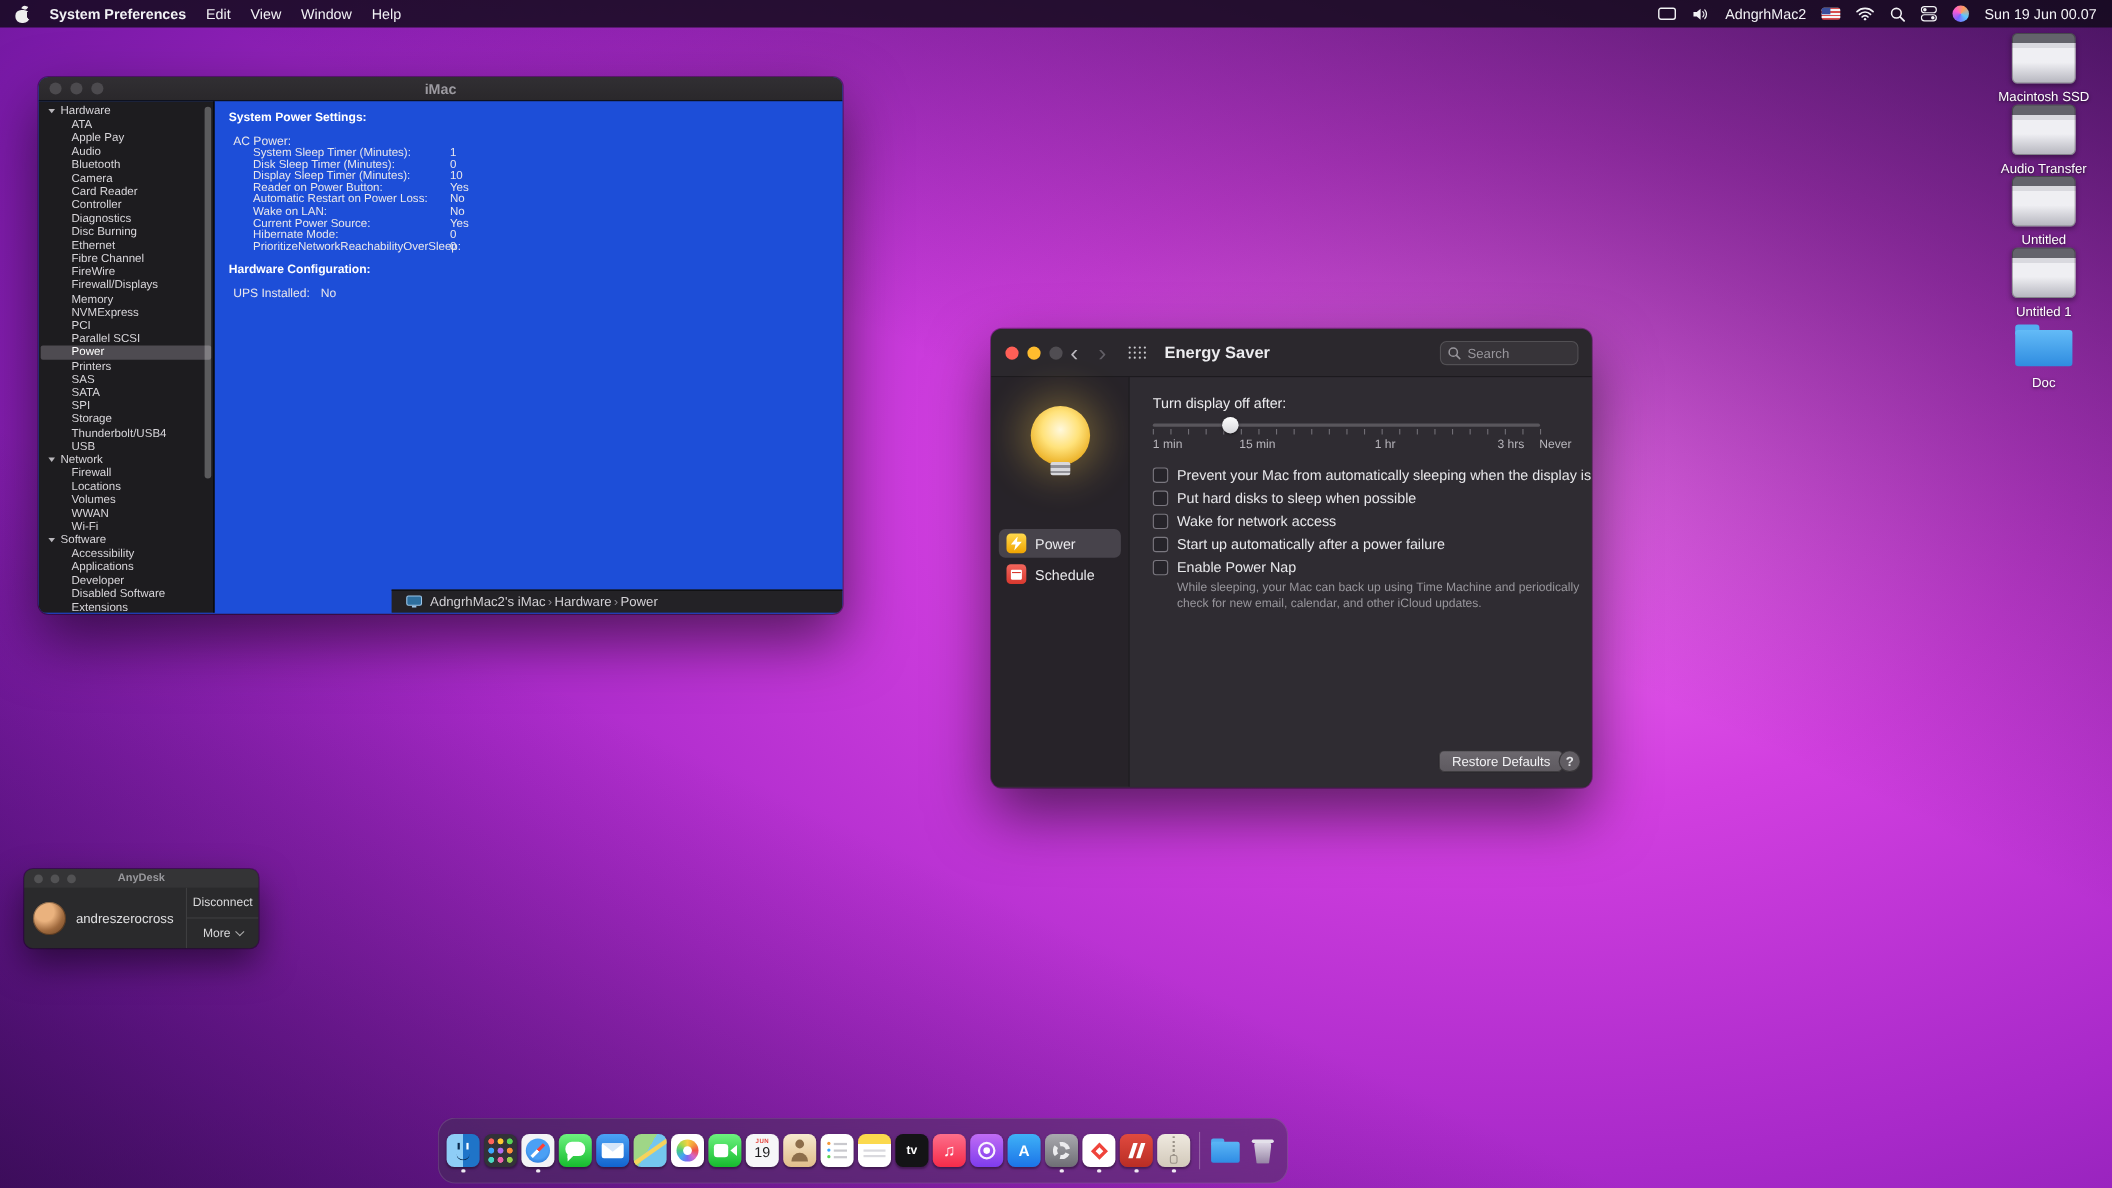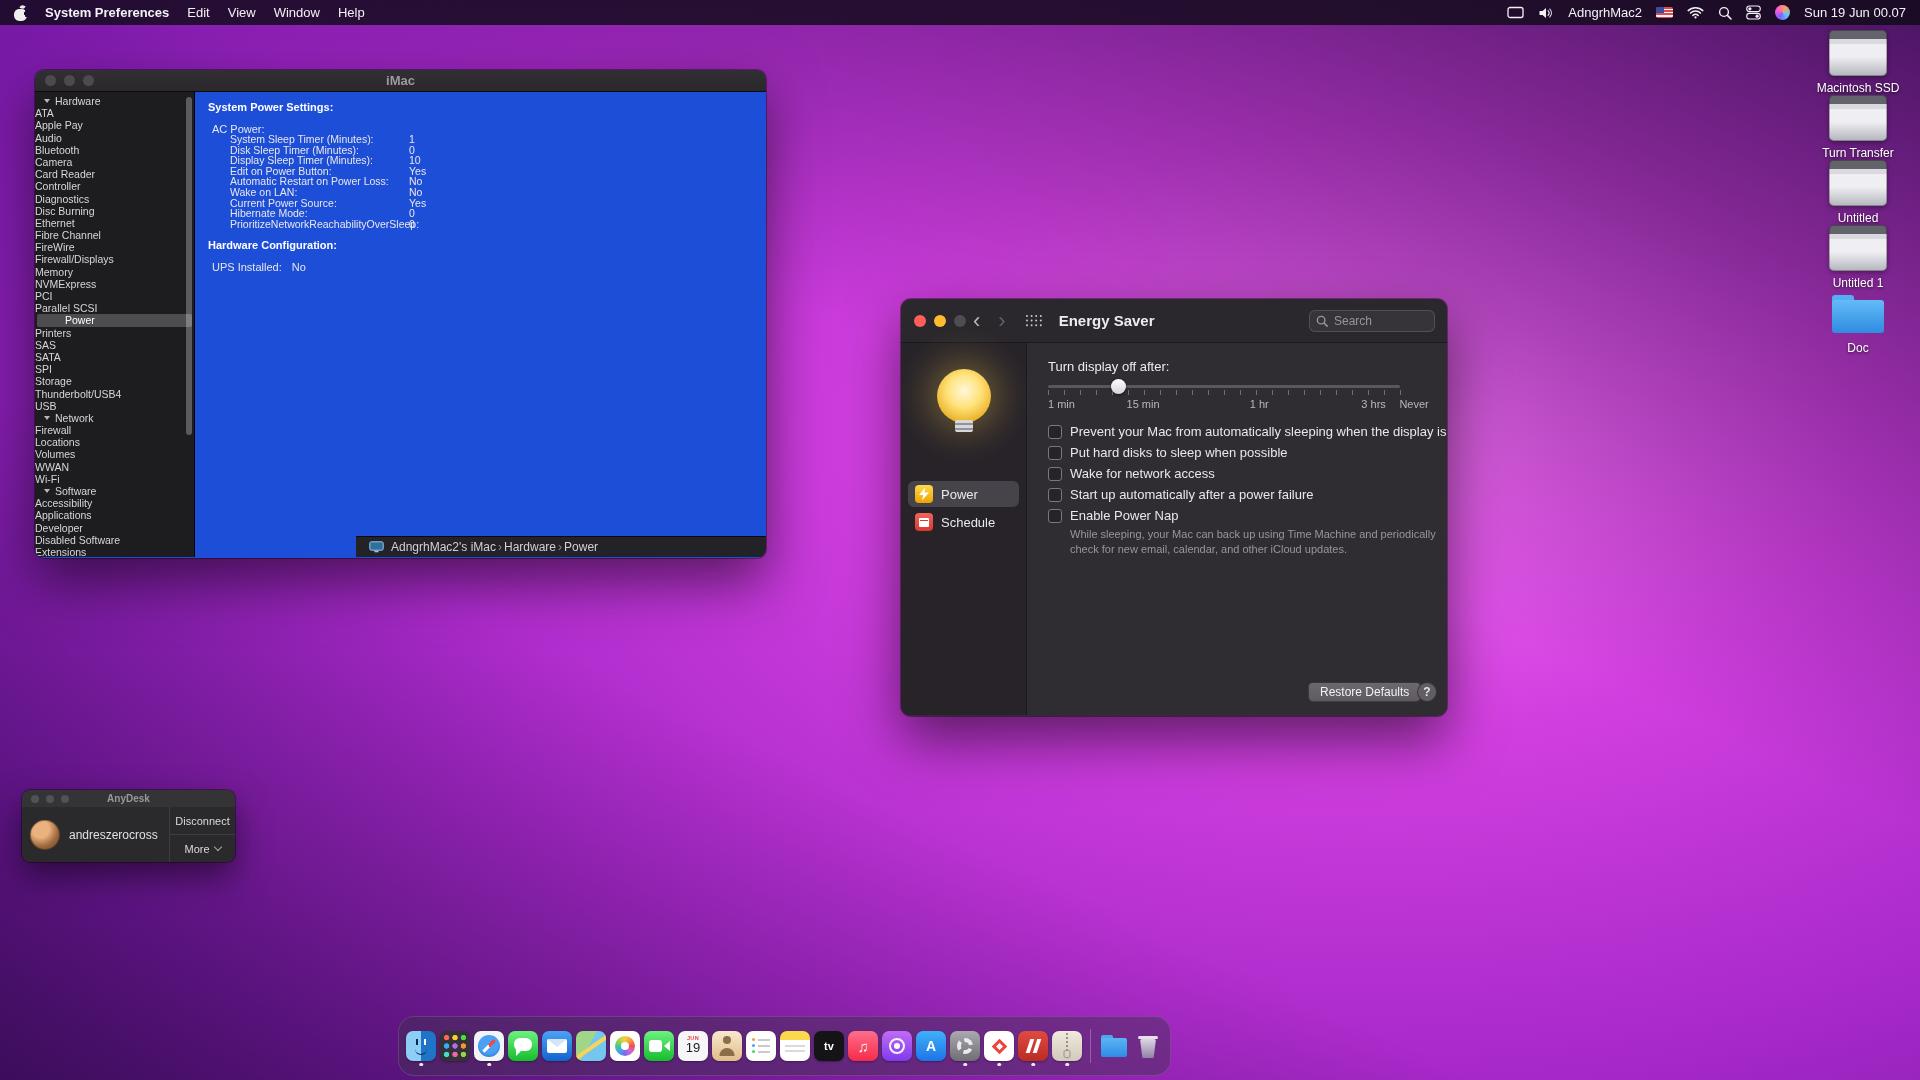--- a/index.html
+++ b/index.html
@@ -61,21 +61,21 @@
   .sys-titlebar .traffic { position:absolute; left:10px; display:flex; gap:8px; }
   .sys-titlebar .tl { width:11px; height:11px; background:#4c4a4e; }
   .sys-title { font-size:13px; font-weight:700; color:#9c9aa0; }
   .sys-body { display:flex; height:465px; }
   .sys-sidebar { width:160px; border-right:1px solid #000; position:relative; padding-top:3px;
     overflow:hidden; background:#1d1c1f; }
   .tree-section { display:flex; align-items:center; gap:5px; height:12.2px; padding-left:9px;
     font-size:10.5px; color:#d8d6da; white-space:nowrap; }
   .disclosure { width:0; height:0; border-left:3.5px solid transparent; border-right:3.5px solid transparent;
     border-top:4.5px solid #b9b7bc; display:inline-block; }
-  .tree-item { height:12.2px; line-height:12.2px; font-size:10.5px;
+  .tree-item { height:12.2px; line-height:12.2px; padding-left:30px; font-size:10.5px;
     color:#d8d6da; white-space:nowrap; }
   .tree-item.selected { background:#4e4b51; color:#fff; margin:0 2px; padding-left:28px; border-radius:2px; }
   .sidebar-scrollbar { position:absolute; right:2px; top:5px; width:6px; height:338px;
     border-radius:3px; background:rgba(255,255,255,.28); }
   .sys-content { flex:1; position:relative; font-size:11px; color:#e9e7eb; }
   .sp-heading { position:absolute; left:13px; top:9px; font-weight:700; color:#fff; }
   .group-label { position:absolute; left:17px; top:31px; }
   .settings-list { position:absolute; left:35px; top:42px; }
   .kv-row { height:10.6px; line-height:10.6px; position:relative; white-space:nowrap; font-size:10.5px; }
   .kv-val { position:absolute; left:179px; }
@@ -332,21 +332,21 @@
   </div>
 </div>
 
 <div class="desktop-icons">
     <div class="desk-item">
       <div class="drive-icon"></div>
       <div class="desk-label">Macintosh SSD</div>
     </div>
     <div class="desk-item">
       <div class="drive-icon"></div>
-      <div class="desk-label">Turn Transfer</div>
+      <div class="desk-label">Audio Transfer</div>
     </div>
     <div class="desk-item">
       <div class="drive-icon"></div>
       <div class="desk-label">Untitled</div>
     </div>
     <div class="desk-item">
       <div class="drive-icon"></div>
       <div class="desk-label">Untitled 1</div>
     </div>
     <div class="desk-item">
@@ -417,21 +417,21 @@
         </div>
       <div class="sidebar-scrollbar"></div>
     </div>
     <div class="sys-content">
       <div class="sp-heading">System Power Settings:</div>
       <div class="group-label">AC Power:</div>
       <div class="settings-list">
           <div class="kv-row"><span class="kv-key">System Sleep Timer (Minutes):</span><span class="kv-val">1</span></div>
           <div class="kv-row"><span class="kv-key">Disk Sleep Timer (Minutes):</span><span class="kv-val">0</span></div>
           <div class="kv-row"><span class="kv-key">Display Sleep Timer (Minutes):</span><span class="kv-val">10</span></div>
-          <div class="kv-row"><span class="kv-key">Edit on Power Button:</span><span class="kv-val">Yes</span></div>
+          <div class="kv-row"><span class="kv-key">Reader on Power Button:</span><span class="kv-val">Yes</span></div>
           <div class="kv-row"><span class="kv-key">Automatic Restart on Power Loss:</span><span class="kv-val">No</span></div>
           <div class="kv-row"><span class="kv-key">Wake on LAN:</span><span class="kv-val">No</span></div>
           <div class="kv-row"><span class="kv-key">Current Power Source:</span><span class="kv-val">Yes</span></div>
           <div class="kv-row"><span class="kv-key">Hibernate Mode:</span><span class="kv-val">0</span></div>
           <div class="kv-row"><span class="kv-key">PrioritizeNetworkReachabilityOverSleep:</span><span class="kv-val">0</span></div>
         </div>
       <div class="hw-heading">Hardware Configuration:</div>
       <div class="ups-row">
         <span>UPS Installed:</span><span class="ups-val">No</span>
       </div>

